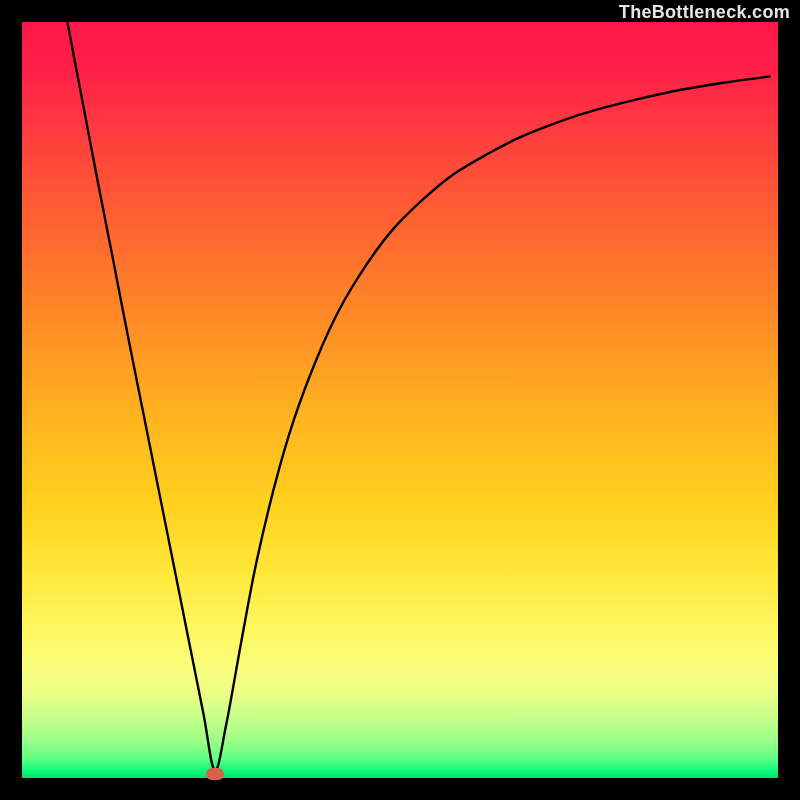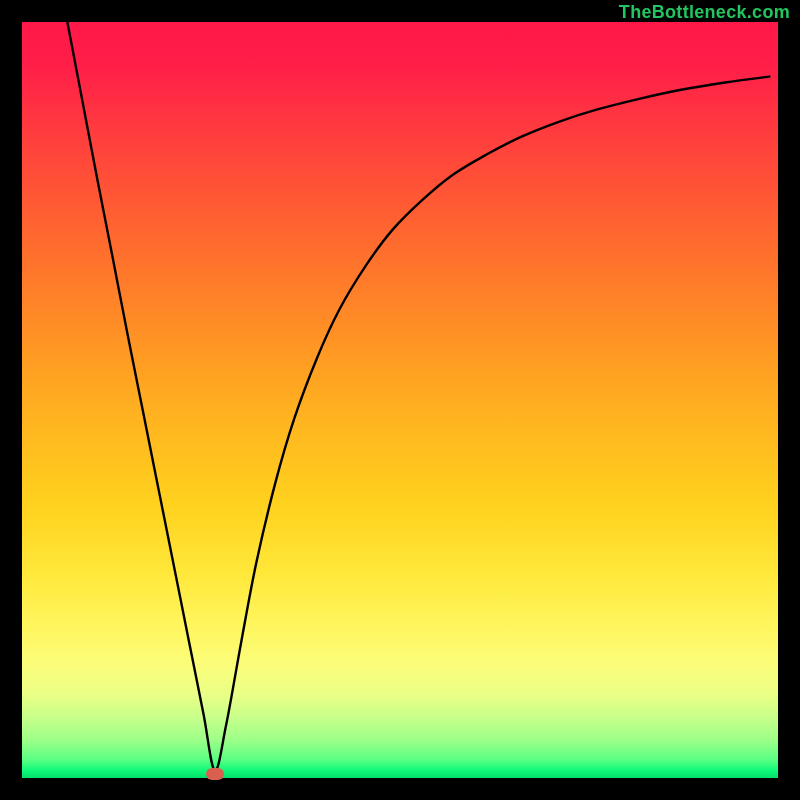--- a/index.html
+++ b/index.html
@@ -54,21 +54,21 @@
     width: 18px;
     height: 12px;
     border-radius: 6px;
     transform: translate(-50%, -50%);
   }
 
   .watermark {
     position: absolute;
     top: 2px;
     right: 10px;
-    color: #22c55e;
+    color: #e5e5e5;
     font-size: 18px;
     font-weight: 600;
     letter-spacing: 0.3px;
     user-select: none;
   }
 </style>
 </head>
 <body>
 
 <div class="frame">

